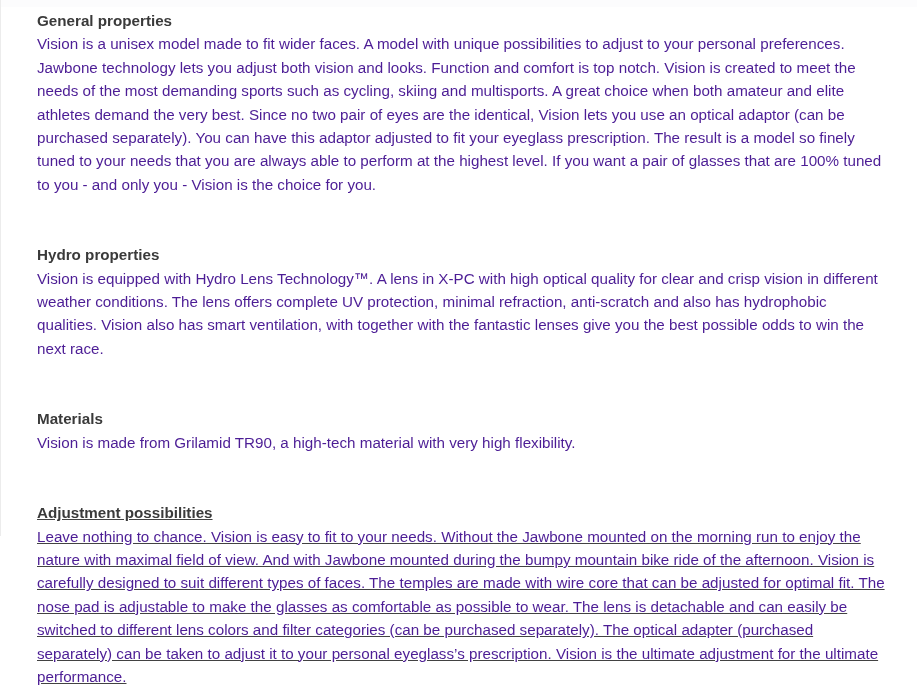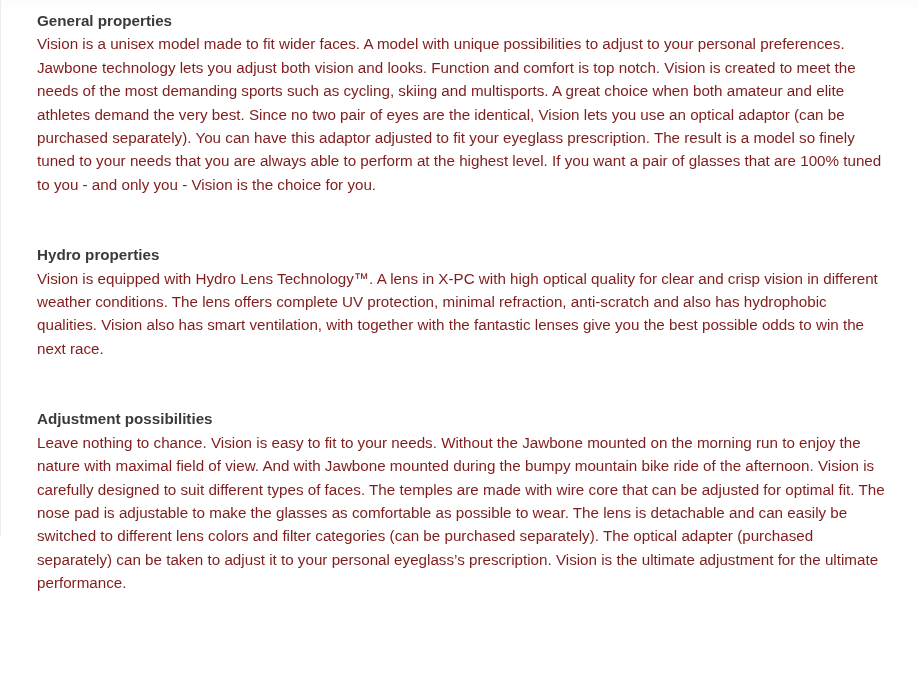--- a/index.html
+++ b/index.html
@@ -26,51 +26,55 @@
   .content {
     position: absolute;
     top: 9px;
     left: 36px;
     width: 853px;
     color: #424242;
     font-size: 15.2px;
     line-height: 23.4px;
   }
   .section { margin-bottom: 47px; }
-  .section:last-child { margin-bottom: 17px; }
+  .section:last-child { margin-bottom: 17px; text-decoration: underline; }
   .section-heading {
     font-size: 15.2px;
     line-height: 23.4px;
     font-weight: 700;
     color: #3a3a3a;
   }
   .section-body {
     font-size: 15.2px;
     line-height: 23.4px;
-    color: #7f1d1d;
+    color: #4c1d95;
   }
 </style>
 </head>
 <body>
 
 <div class="page">
   <div class="top-edge"></div>
 
   <div class="content">
 
     <div class="section">
       <div class="section-heading">General properties</div>
       <div class="section-body">Vision is a unisex model made to fit wider faces. A model with unique possibilities to adjust to your personal preferences. Jawbone technology lets you adjust both vision and looks. Function and comfort is top notch. Vision is created to meet the needs of the most demanding sports such as cycling, skiing and multisports. A great choice when both amateur and elite athletes demand the very best. Since no two pair of eyes are the identical, Vision lets you use an optical adaptor (can be purchased separately). You can have this adaptor adjusted to fit your eyeglass prescription. The result is a model so finely tuned to your needs that you are always able to perform at the highest level. If you want a pair of glasses that are 100% tuned to you - and only you - Vision is the choice for you.</div>
     </div>
 
     <div class="section">
       <div class="section-heading">Hydro properties</div>
       <div class="section-body">Vision is equipped with Hydro Lens Technology™. A lens in X-PC with high optical quality for clear and crisp vision in different weather conditions. The lens offers complete UV protection, minimal refraction, anti-scratch and also has hydrophobic qualities. Vision also has smart ventilation, with together with the fantastic lenses give you the best possible odds to win the next race.</div>
     </div>
 
+    <div class="section">
+      <div class="section-heading">Materials</div>
+      <div class="section-body">Vision is made from Grilamid TR90, a high-tech material with very high flexibility.</div>
+    </div>
 
     <div class="section">
       <div class="section-heading">Adjustment possibilities</div>
       <div class="section-body">Leave nothing to chance. Vision is easy to fit to your needs. Without the Jawbone mounted on the morning run to enjoy the nature with maximal field of view. And with Jawbone mounted during the bumpy mountain bike ride of the afternoon. Vision is carefully designed to suit different types of faces. The temples are made with wire core that can be adjusted for optimal fit. The nose pad is adjustable to make the glasses as comfortable as possible to wear. The lens is detachable and can easily be switched to different lens colors and filter categories (can be purchased separately). The optical adapter (purchased separately) can be taken to adjust it to your personal eyeglass’s prescription. Vision is the ultimate adjustment for the ultimate performance.</div>
     </div>
 
   </div>
 </div>
 
 </body></html>

